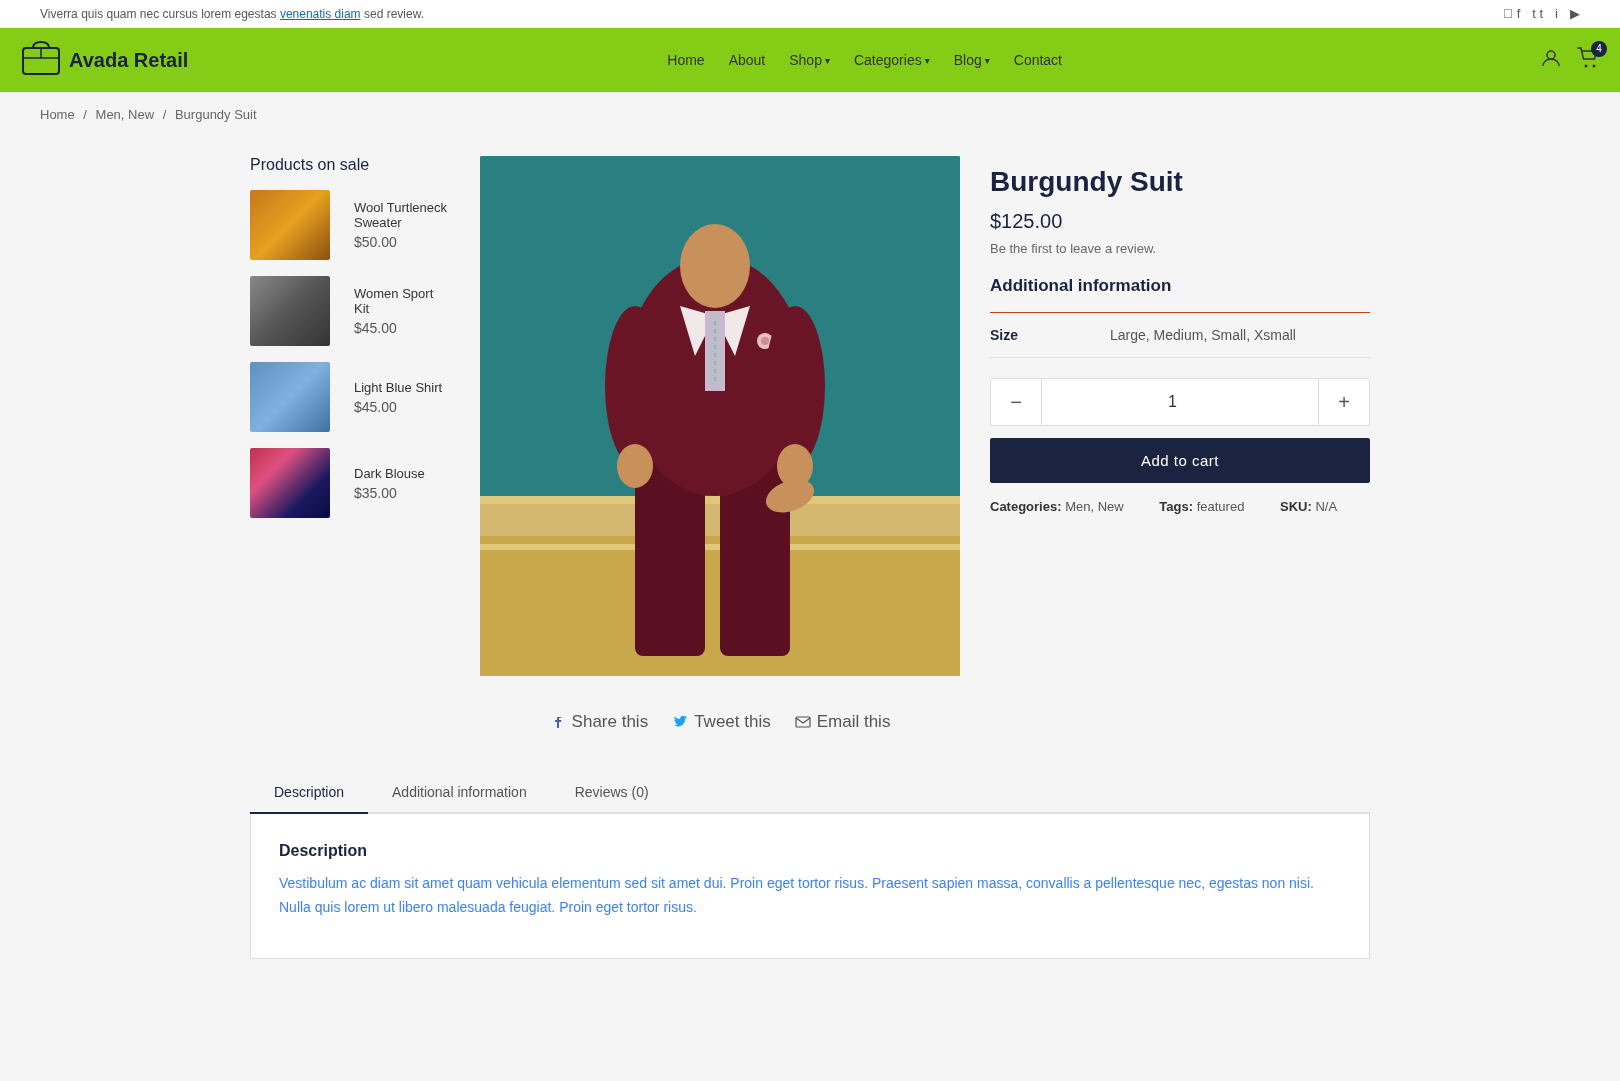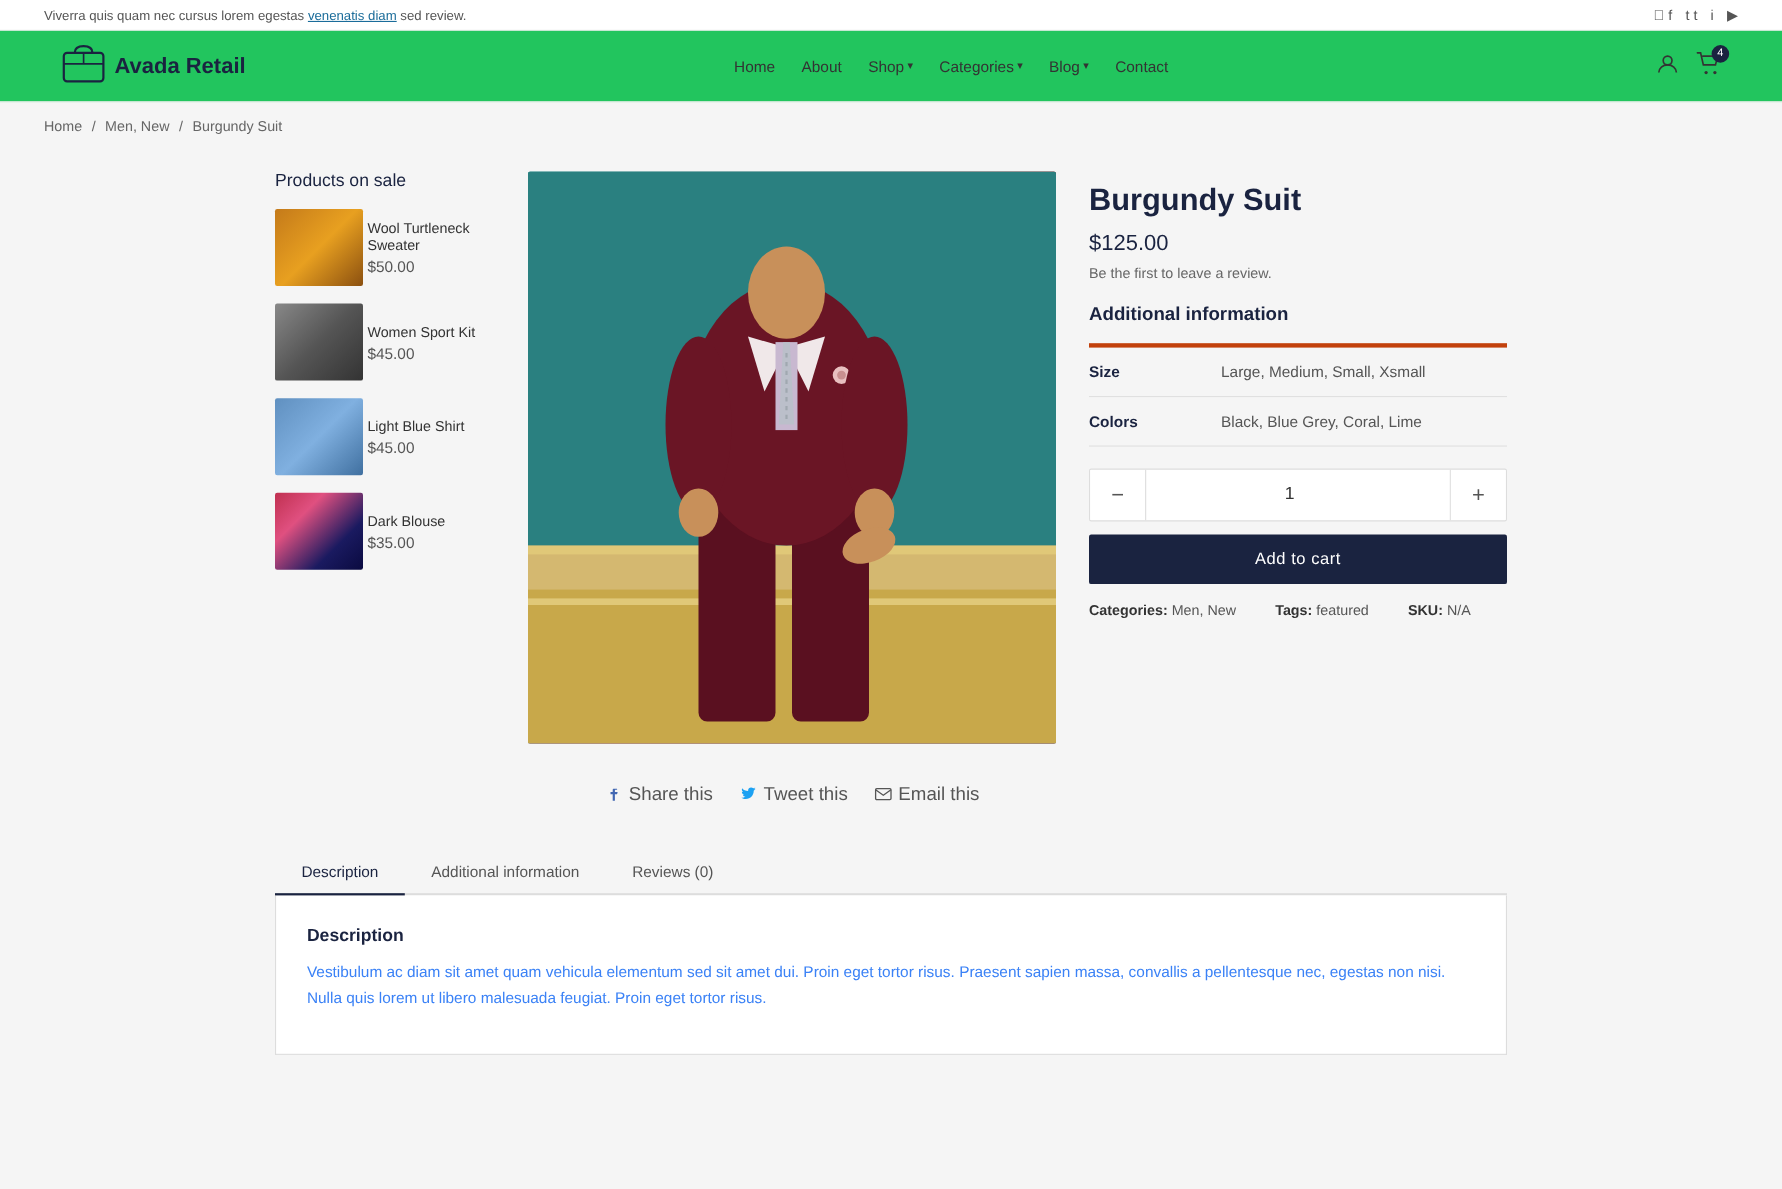--- a/index.html
+++ b/index.html
@@ -15,22 +15,22 @@
       align-items: center;
       font-size: 12px;
       color: #555;
     }
     .top-bar a { color: #1a6c9a; text-decoration: underline; }
     .top-bar-social { display: flex; gap: 12px; }
     .social-icon { color: #555; font-size: 13px; cursor: pointer; }
 
     
     .header {
-      background: #22c55e;
-      padding: 12px 56px;
+      background: #84cc16;
+      padding: 12px 21px;
       display: flex;
       justify-content: space-between;
       align-items: center;
       border-bottom: 1px solid #eee;
     }
     .logo { display: flex; align-items: center; gap: 8px; font-size: 20px; font-weight: 700; color: #1a2340; }
     .logo-icon { width: 40px; height: 40px; }
     .nav { display: flex; gap: 24px; align-items: center; }
     .nav-item { color: #333; text-decoration: none; font-size: 14px; cursor: pointer; display: flex; align-items: center; gap: 3px; }
     .nav-arrow { font-size: 10px; }
@@ -76,21 +76,21 @@
       flex-shrink: 0;
     }
     .sidebar-title {
       font-size: 16px;
       font-weight: 400;
       color: #1a2340;
       margin-bottom: 16px;
     }
     .sidebar-item {
       display: flex;
-      gap: 4px;
+      gap: 24px;
       margin-bottom: 16px;
       cursor: pointer;
     }
     .sidebar-item-img {
       width: 80px;
       height: 70px;
       object-fit: cover;
       flex-shrink: 0;
       background: #ddd;
       border-radius: 2px;
@@ -120,21 +120,21 @@
       align-items: center;
       justify-content: center;
     }
 
     
     .product-info { flex: 1; padding-top: 10px; }
     .product-title { font-size: 28px; font-weight: 700; color: #1a2340; margin-bottom: 12px; }
     .product-price { font-size: 20px; color: #1a2340; margin-bottom: 8px; font-weight: 400; }
     .product-review { font-size: 13px; color: #666; margin-bottom: 20px; }
     .additional-info-title { font-size: 17px; font-weight: 700; color: #1a2340; margin-bottom: 16px; }
-    .info-table { width: 100%; border-top: 4px solid #c2410c; }
+    .info-table { width: 100%; border-top: 1px solid #c2410c; }
     .info-row { display: flex; padding: 14px 0; border-bottom: 1px solid #e0e0e0; }
     .info-label { width: 120px; font-weight: 600; color: #1a2340; font-size: 14px; }
     .info-value { color: #555; font-size: 14px; }
 
     
     .quantity-row {
       display: flex;
       align-items: center;
       margin-top: 20px;
       margin-bottom: 12px;
@@ -440,24 +440,20 @@
         <div class="product-price">$125.00</div>
         <div class="product-review">Be the first to leave a review.</div>
 
         <h3 class="additional-info-title">Additional information</h3>
 
         <div class="info-table">
           <div class="info-row">
             <span class="info-label">Size</span>
             <span class="info-value">Large, Medium, Small, Xsmall</span>
           </div>
-          <div class="info-row">
-            <span class="info-label">Colors</span>
-            <span class="info-value">Black, Blue Grey, Coral, Lime</span>
-          </div>
         </div>
 
         <div class="quantity-row">
           <button class="qty-btn">−</button>
           <input class="qty-input" type="number" value="1" style="">
           <button class="qty-btn">+</button>
         </div>
 
         <button class="add-to-cart-btn">
           <span>Add to cart</span>

